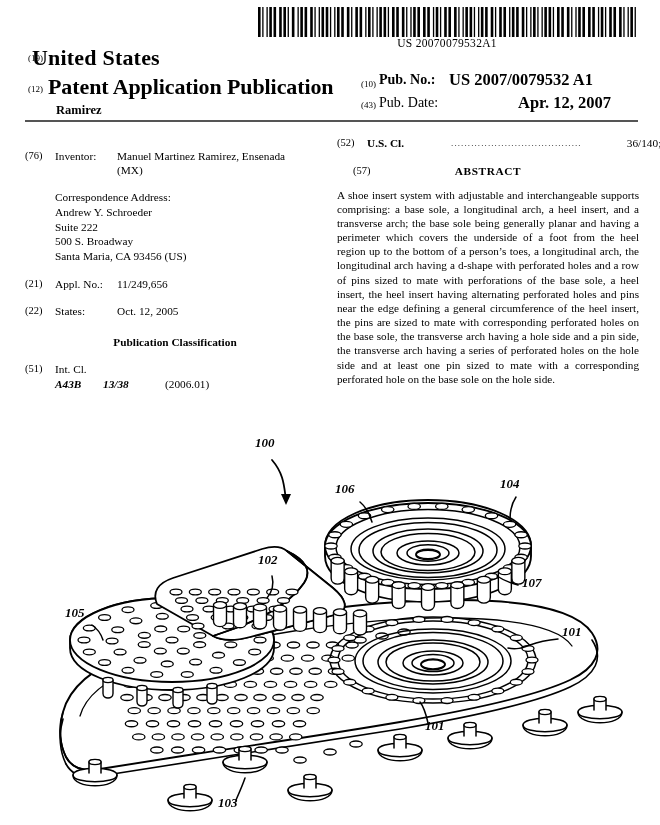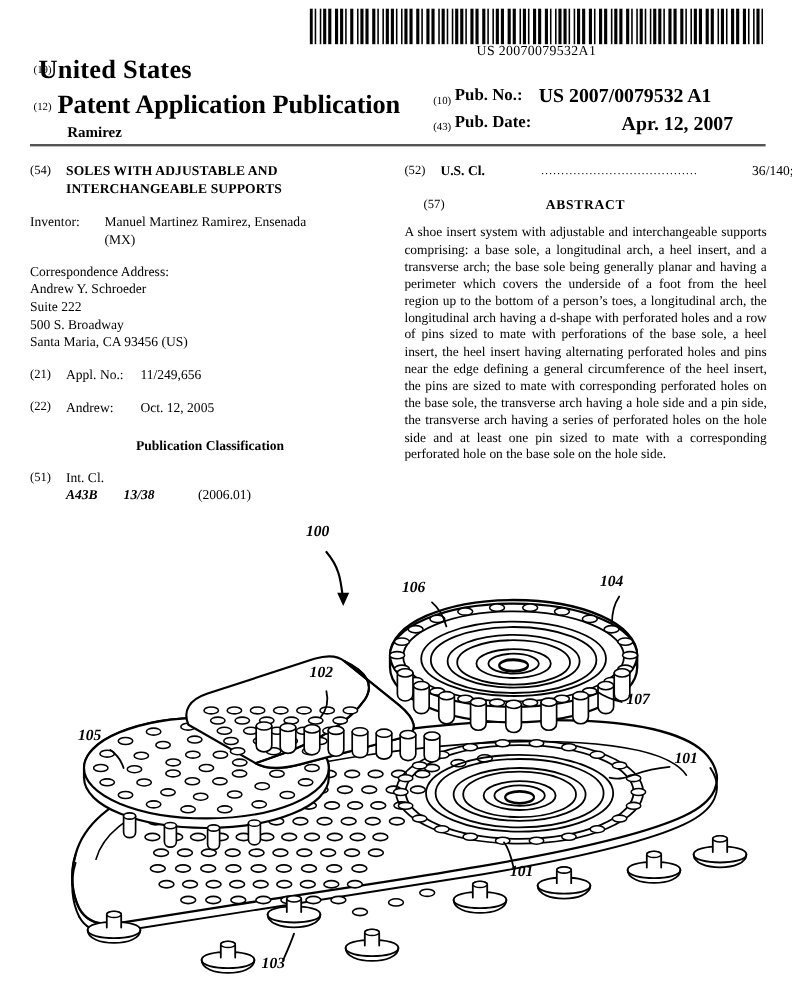--- a/index.html
+++ b/index.html
@@ -24,21 +24,21 @@
   .hdr-19{position:absolute;left:28px;top:53px;font-size:9px;}
   .hdr-us{position:absolute;left:32px;top:45px;font-size:22px;font-weight:bold;letter-spacing:.2px;}
   .hdr-12{position:absolute;left:28px;top:84px;font-size:9px;}
   .hdr-pap{position:absolute;left:48px;top:74px;font-size:22px;font-weight:bold;letter-spacing:-.1px;}
   .hdr-author{position:absolute;left:56px;top:103px;font-size:12.5px;font-weight:bold;}
 
   .hdr-10{position:absolute;left:361px;top:79px;font-size:9px;}
   .hdr-pubno-lbl{position:absolute;left:379px;top:72px;font-size:14px;font-weight:bold;}
   .hdr-pubno-val{position:absolute;left:449px;top:70px;font-size:16.5px;font-weight:bold;}
   .hdr-43{position:absolute;left:361px;top:100px;font-size:9px;}
-  .hdr-pubdate-lbl{position:absolute;left:379px;top:95px;font-size:14px;font-weight:bold;}
+  .hdr-pubdate-lbl{position:absolute;left:379px;top:95px;font-size:14px;font-weight:normal;}
   .hdr-pubdate-val{position:absolute;left:518px;top:93px;font-size:16.5px;font-weight:bold;text-align:right;}
 
   .rule{position:absolute;left:25px;top:120px;width:613px;height:0;
         border-top:2.2px solid #555;}
 
   
   .col-left{position:absolute;left:25px;top:136px;width:300px;font-size:11.3px;line-height:1.26;}
   .col-right{position:absolute;left:337px;top:136px;width:302px;font-size:11.3px;line-height:1.26;}
 
   .fld{position:relative;display:flex;}
@@ -197,26 +197,23 @@
   <div class="hdr-pubno-lbl">Pub. No.:</div>
   <div class="hdr-pubno-val">US 2007/0079532 A1</div>
   <div class="hdr-43">(43)</div>
   <div class="hdr-pubdate-lbl">Pub. Date:</div>
   <div class="hdr-pubdate-val">Apr. 12, 2007</div>
 
   <div class="rule"></div>
 
   <div class="col-left">
 
-    <div class="fld">
-      <div class="tag">(54)</div>
-      <div class="bdy title54">SOLES WITH ADJUSTABLE AND INTERCHANGEABLE SUPPORTS</div>
-    </div>
 
     <div class="fld spaced">
+      <div class="tag">(76)</div>
       <div class="bdy">
         <div class="inv-row">
           <div class="inv-lbl">Inventor:</div>
           <div class="inv-val"><span class="b">Manuel Martinez Ramirez</span><span>, Ensenada</span></div>
         </div>
         <div style="margin-left:62px">(MX)</div>
 
         <div class="addr">
           <div>Correspondence Address:</div>
           <div class="b">Andrew Y. Schroeder</div>
@@ -231,21 +228,21 @@
       <div class="tag">(21)</div>
       <div class="bdy" style="display:flex">
         <div class="applno-lbl">Appl. No.:</div>
         <div class="b">11/249,656</div>
       </div>
     </div>
 
     <div class="fld spaced">
       <div class="tag">(22)</div>
       <div class="bdy" style="display:flex">
-        <div class="applno-lbl">Andrew:</div>
+        <div class="applno-lbl">States:</div>
         <div class="b">Oct. 12, 2005</div>
       </div>
     </div>
 
     <div class="pubclass">Publication Classification</div>
 
     <div class="fld intcl">
       <div class="tag">(51)</div>
       <div class="bdy">
         <div class="b">Int. Cl.</div>

